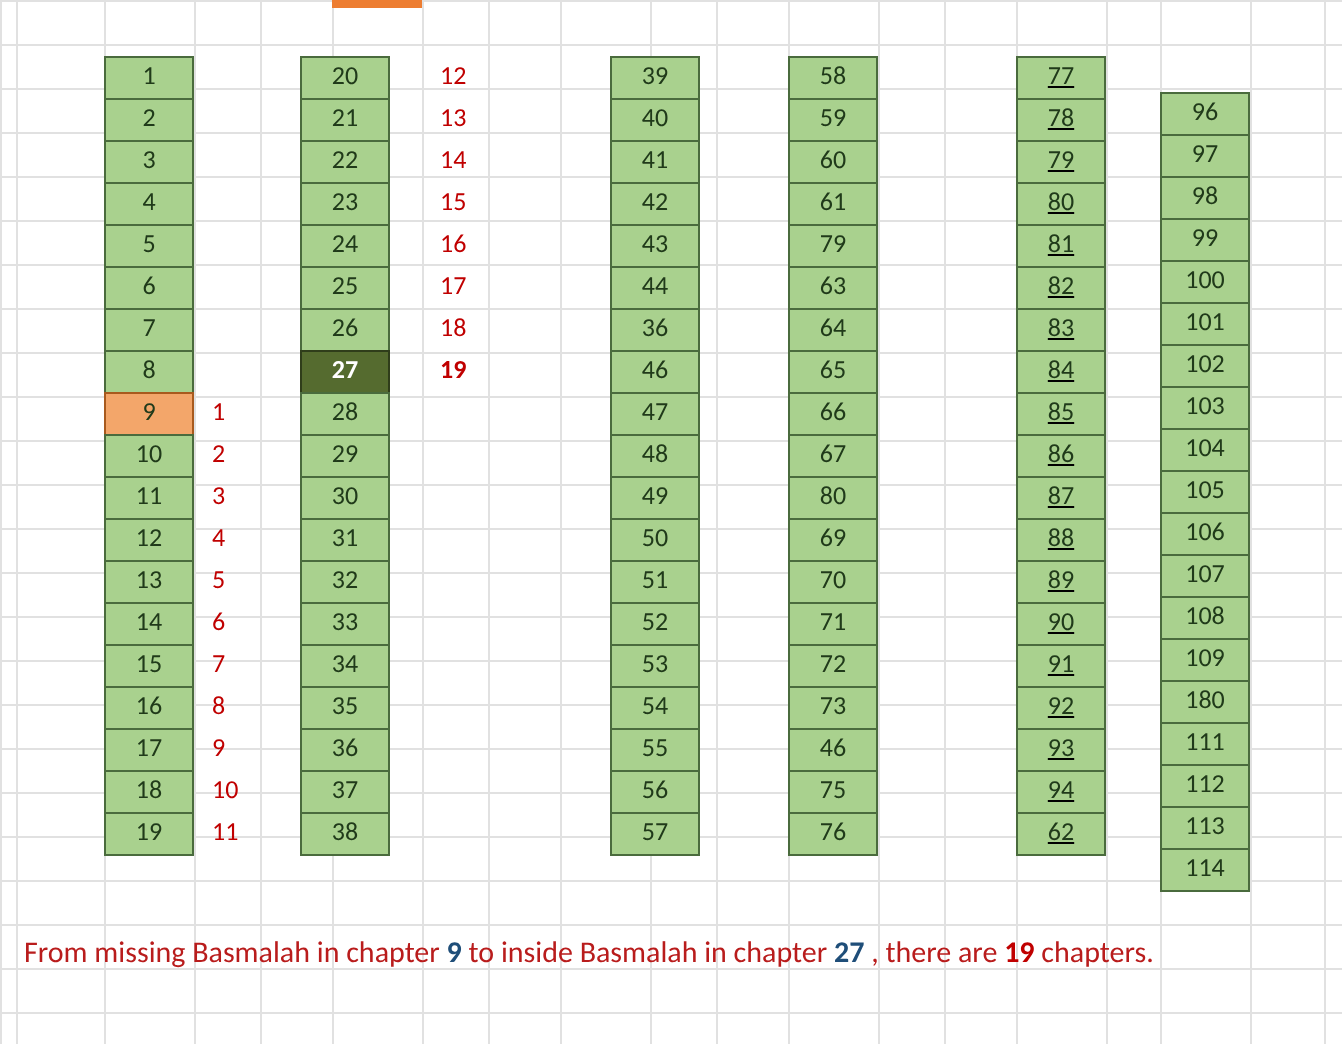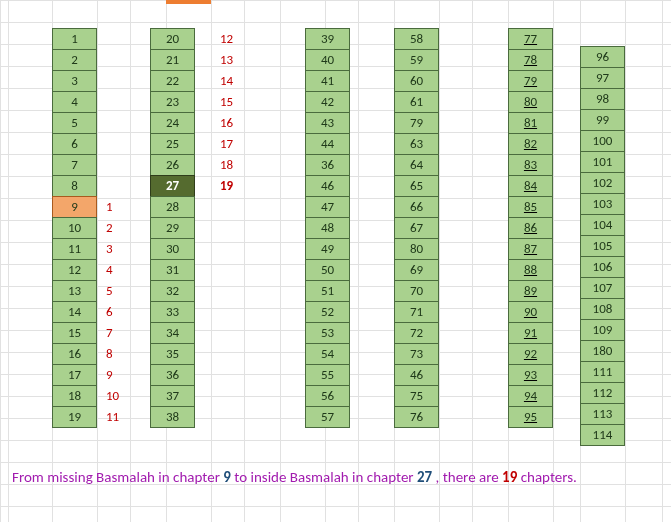--- a/index.html
+++ b/index.html
@@ -101,21 +101,21 @@
   .redcol.r2 { left: 214px; }
 
   .caption {
     position: absolute;
     left: 12px;
     top: 468px;
     font-size: 15px;
     color: #222;
     white-space: nowrap;
   }
-  .caption .t { color:#a21caf; }
+  .caption .t { color:#b91c1c; }
   .caption .blue { color:#1f4e79; font-weight:bold; }
   .caption .red { color:#c00000; font-weight:bold; }
 </style>
 </head>
 <body>
 
 <div class="sheet">
 
   <div class="gridlines" id="gridlines">
       <div class="h" style="top: 0px;"></div>
@@ -270,21 +270,21 @@
         <div class="cell green">85</div>
         <div class="cell green">86</div>
         <div class="cell green">87</div>
         <div class="cell green">88</div>
         <div class="cell green">89</div>
         <div class="cell green">90</div>
         <div class="cell green">91</div>
         <div class="cell green">92</div>
         <div class="cell green">93</div>
         <div class="cell green">94</div>
-        <div class="cell green">95</div>
+        <div class="cell green">62</div>
       </div>
     </div>
   <div class="col-group c6">
       <div class="main-col" id="col6">
         <div class="cell green">96</div>
         <div class="cell green">97</div>
         <div class="cell green">98</div>
         <div class="cell green">99</div>
         <div class="cell green">100</div>
         <div class="cell green">101</div>

